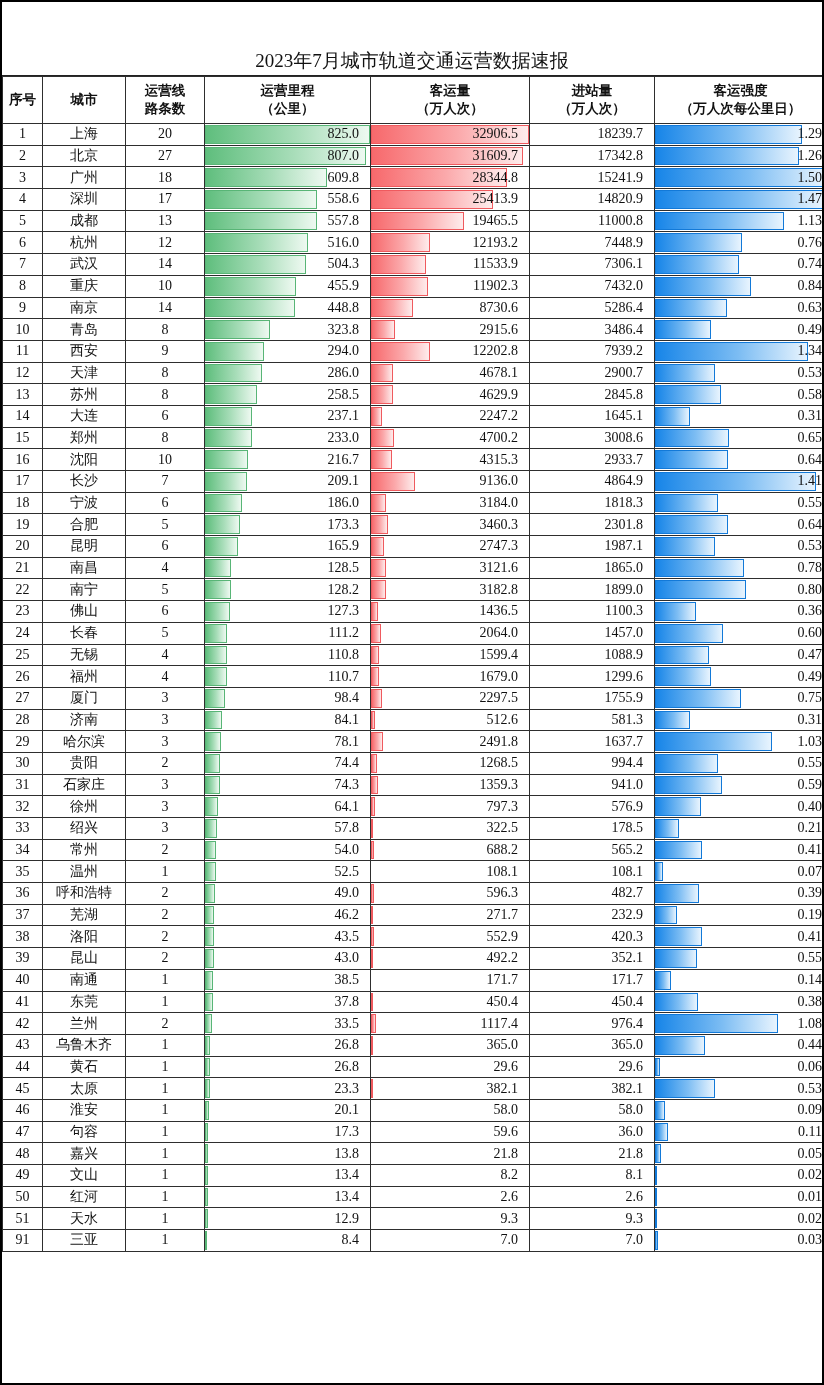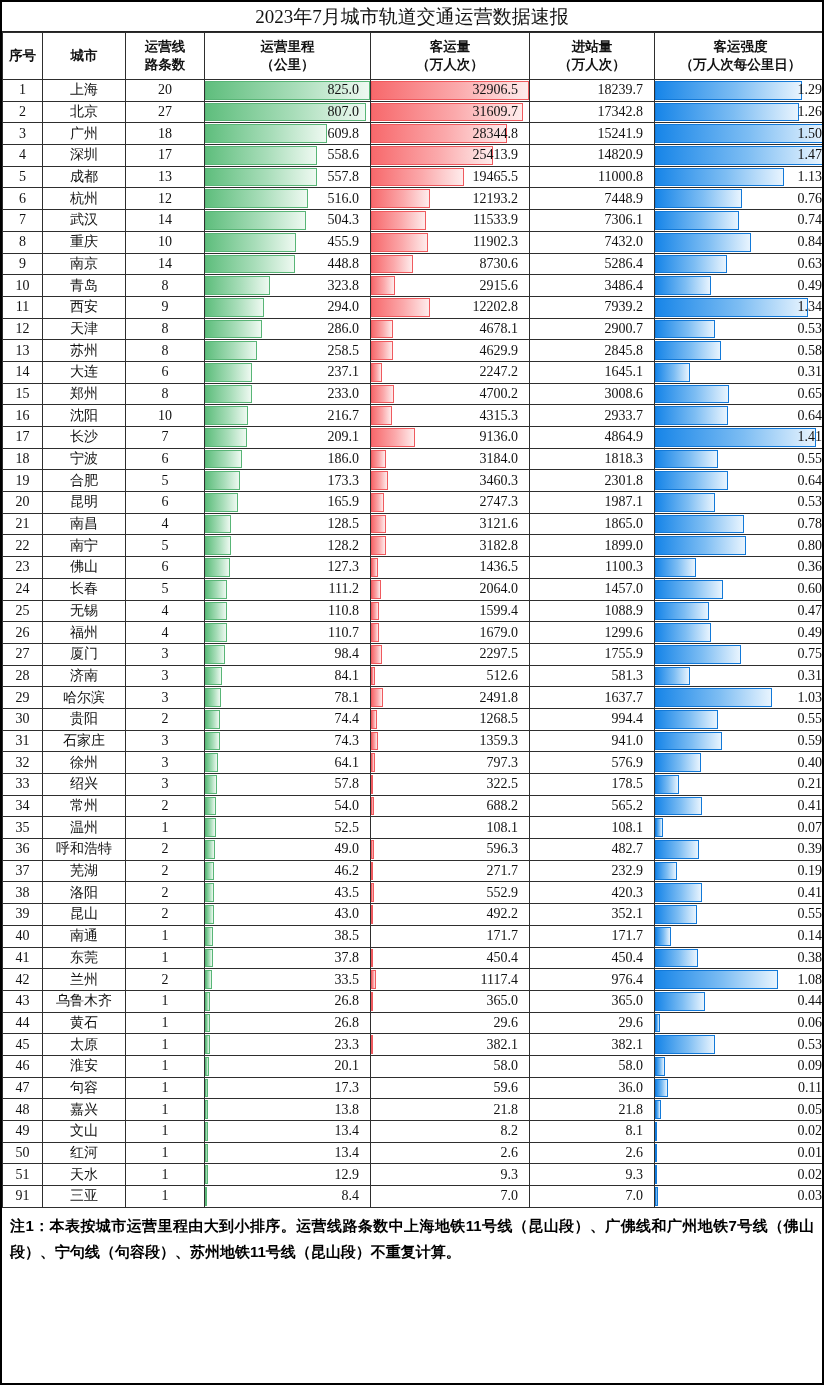--- a/index.html
+++ b/index.html
@@ -14,20 +14,21 @@
     border: 2px solid #000;
     background: #fff;
     overflow: hidden;
   }
   .title {
     height: 30px; line-height: 30px;
     text-align: center;
     font-size: 19px;
     font-family: "Liberation Serif", "DejaVu Serif", serif;
     border-bottom: 1px solid #222;
+    margin-top: 44px;
   }
   table.report {
     width: 100%;
     border-collapse: collapse;
     table-layout: fixed;
   }
   table.report col.c-no        { width: 40px; }
   table.report col.c-city      { width: 83px; }
   table.report col.c-lines     { width: 79px; }
   table.report col.c-mileage   { width: 166px; }
@@ -1044,15 +1045,14 @@
           <td class="num">7.0</td>
           <td class="num-tight">
             <div class="bar blue" style="width: 2%;"></div>
             <span class="val">0.03</span>
           </td>
         </tr>
       </tbody>
   </table>
 
   <div class="notes">
-    <p>注1：本表按城市运营里程由大到小排序。运营线路条数中上海地铁11号线（昆山段）、广佛线和广州地铁7号线（佛山段）、宁句线（句容段）、苏州地铁11号线（昆山段）不重复计算。</p>
   </div>
 </div>
 
 </body></html>

